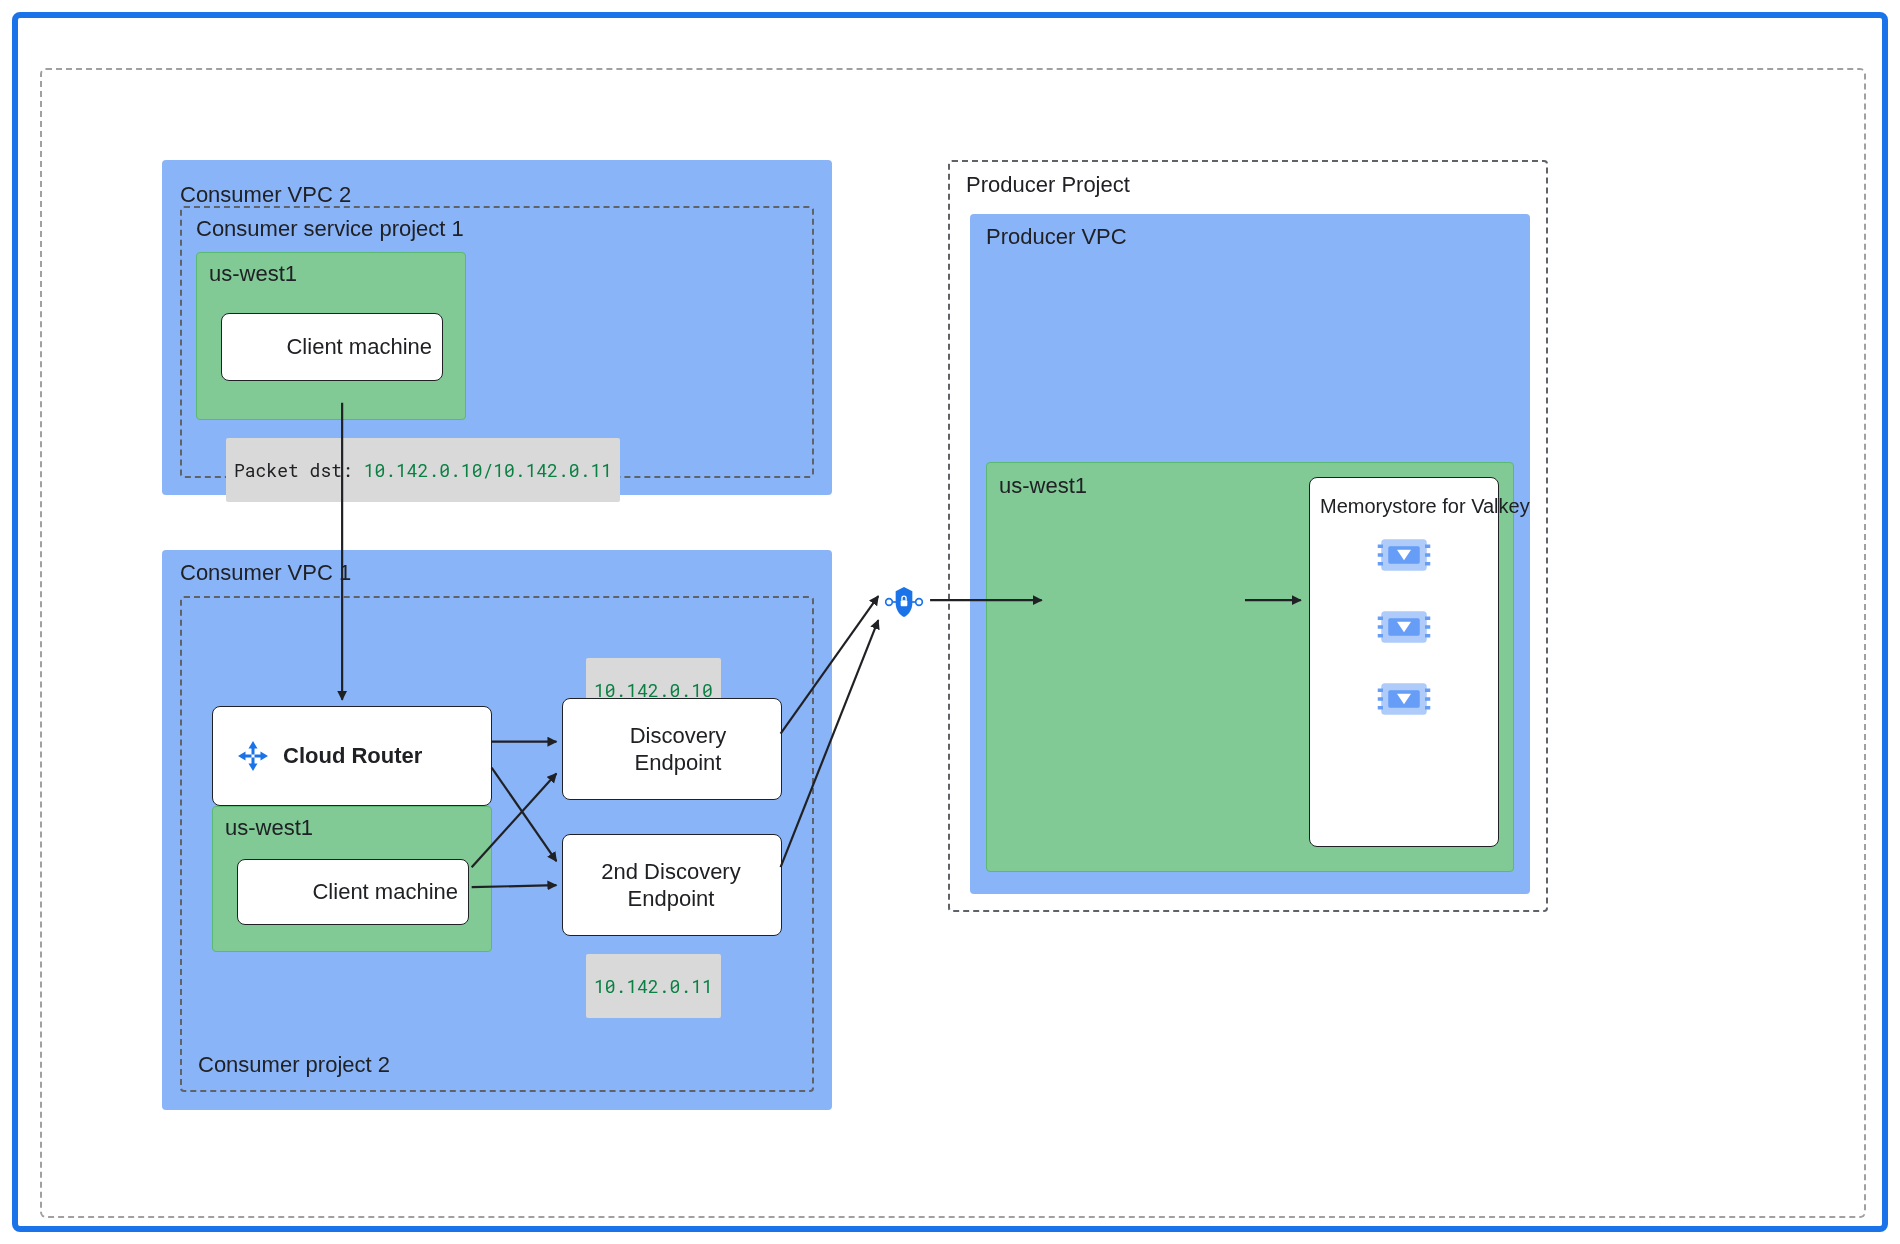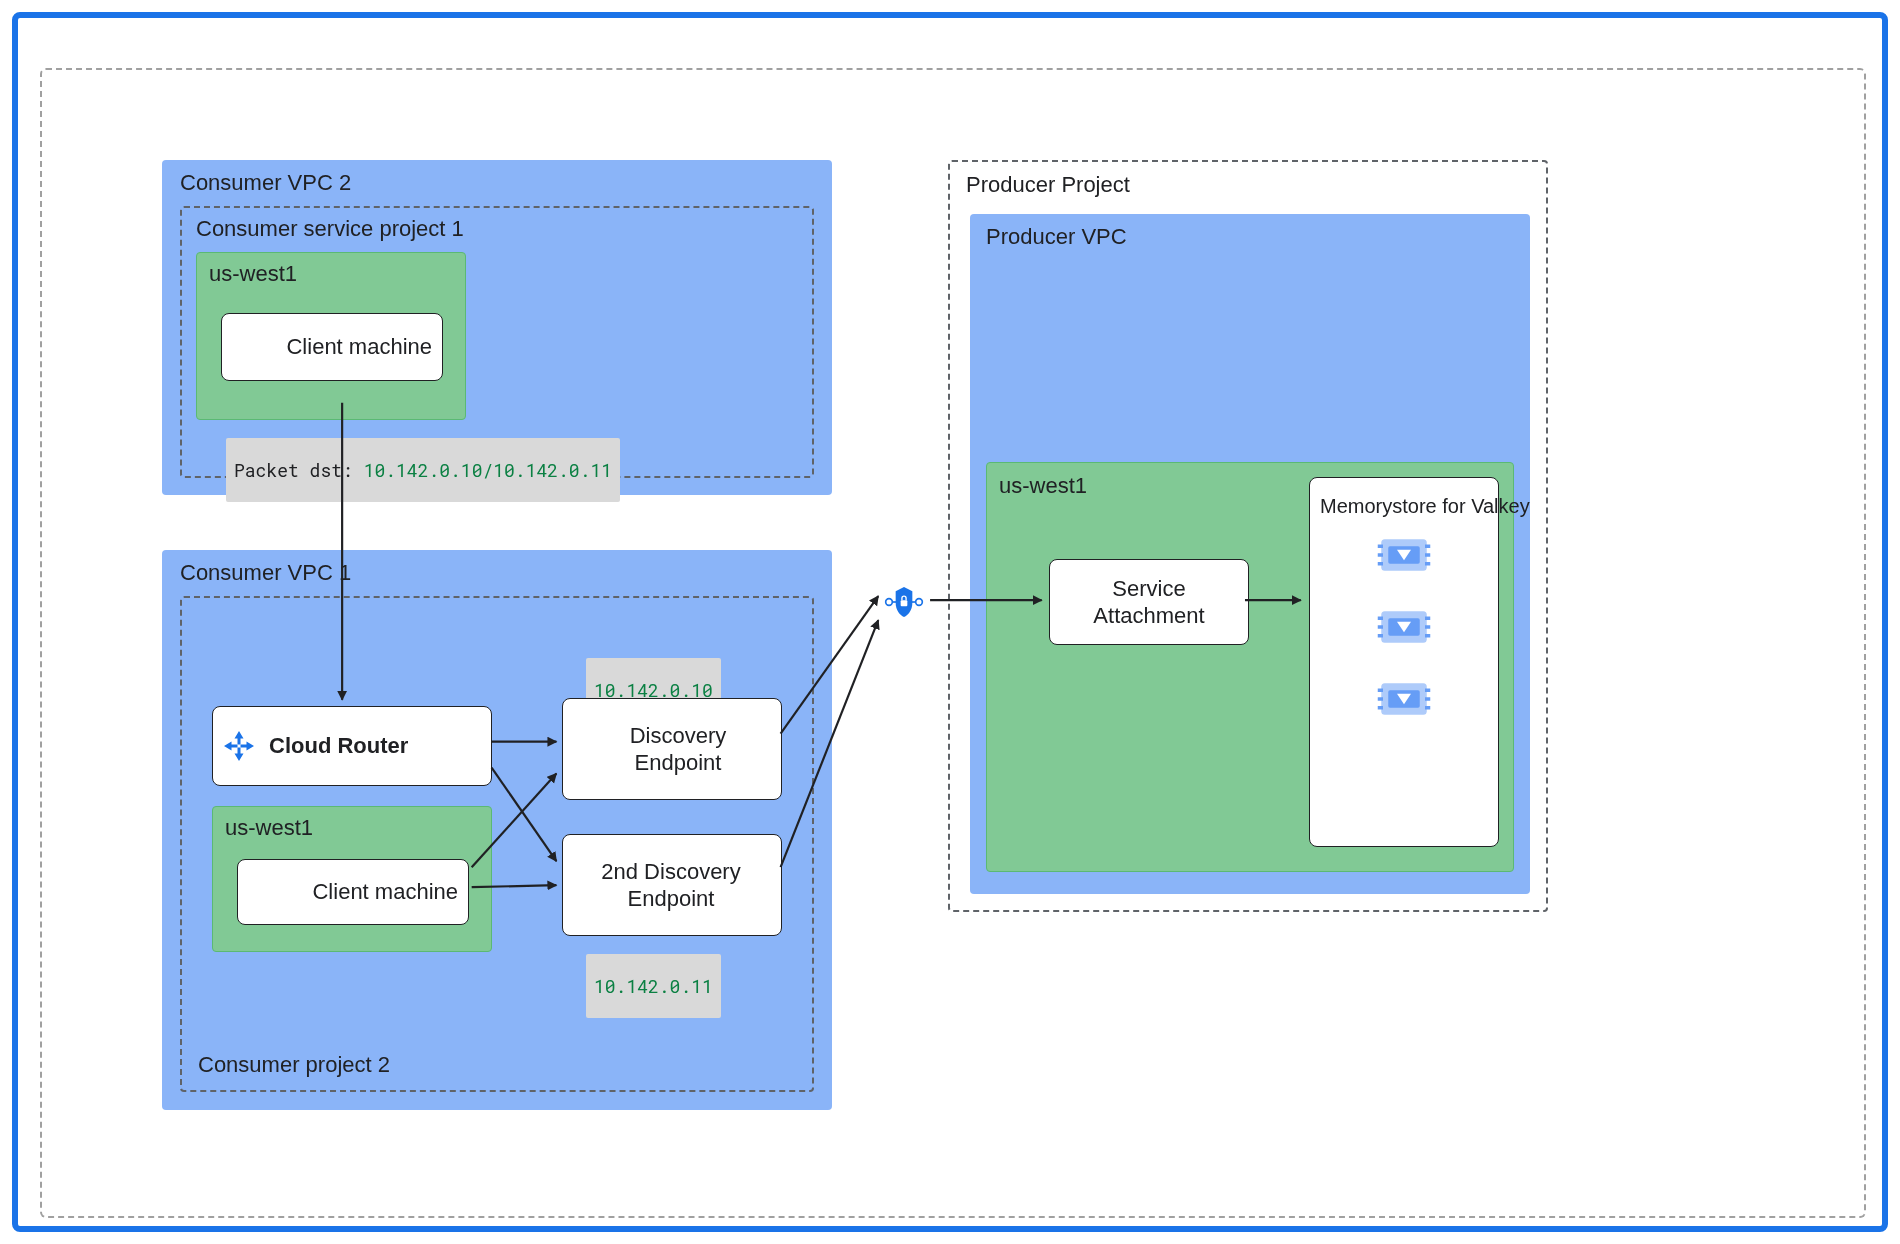--- a/index.html
+++ b/index.html
@@ -56,21 +56,21 @@
 <div class="outer-frame">
   <div class="gc-logo">
     <b>Google</b>
     <span>Cloud</span>
   </div>
 
   <div class="inner-frame">
     <div class="stage">
 
       <div class="vpc-box" style="left:120px; top:90px; width:670px; height:335px;">
-        <div class="label" style="position:absolute; left:18px; top:10px;">Consumer VPC 2</div>
+        <div class="label" style="position:absolute; left:18px; top:22px;">Consumer VPC 2</div>
 
         <div class="dashed-box" style="left:18px; top:46px; width:634px; height:272px;">
           <div class="label" style="position:absolute; left:14px; top:8px;">Consumer service project 1</div>
 
           <div class="green-box" style="left:14px; top:44px; width:270px; height:168px;">
             <div class="label" style="position:absolute; left:12px; top:8px;">us-west1</div>
             <div class="white-card" style="left:24px; top:60px; width:222px; height:68px;">
               <span>Client machine</span>
             </div>
           </div>
@@ -80,21 +80,21 @@
             <span>10.142.0.10/10.142.0.11</span>
           </div>
         </div>
       </div>
 
       <div class="vpc-box" style="left:120px; top:480px; width:670px; height:560px;">
         <div class="label" style="position:absolute; left:18px; top:10px;">Consumer VPC 1</div>
 
         <div class="dashed-box" style="left:18px; top:46px; width:634px; height:496px;">
 
-          <div class="white-card" style="left:30px; top:108px; width:280px; height:80px; justify-content:flex-start; padding-left:8px;">
+          <div class="white-card" style="left:30px; top:108px; width:280px; height:100px; justify-content:flex-start; padding-left:22px;">
             <svg class="icon-cloud-router" viewBox="0 0 48 48">
               <g fill="#1a73e8">
                 <path d="M24 4 L30 14 H26 V22 H22 V14 H18 Z"></path>
                 <path d="M24 44 L18 34 H22 V26 H26 V34 H30 Z"></path>
                 <path d="M4 24 L14 18 V22 H22 V26 H14 V30 Z"></path>
                 <path d="M44 24 L34 30 V26 H26 V22 H34 V18 Z"></path>
               </g>
             </svg>
             <span class="label bold">Cloud Router</span>
           </div>
@@ -124,23 +124,20 @@
 
       <div class="dashed-box" style="left:906px; top:90px; width:600px; height:752px; background:#fff;">
         <div class="label" style="position:absolute; left:16px; top:10px;">Producer Project</div>
 
         <div class="vpc-box" style="left:20px; top:52px; width:560px; height:680px;">
           <div class="label" style="position:absolute; left:16px; top:10px;">Producer VPC</div>
 
           <div class="green-box" style="left:16px; top:248px; width:528px; height:410px;">
             <div class="label" style="position:absolute; left:12px; top:10px;">us-west1</div>
 
-            <div class="white-card" style="left:62px; top:96px; width:200px; height:86px;">
-              <span>Service Attachment</span>
-            </div>
 
             <div class="white-card" style="left:322px; top:14px; width:190px; height:370px; display:block; padding:16px 10px;">
               <div class="label small" style="position:relative; text-align:center; width:100%;">Memorystore for Valkey</div>
               <div class="mem-icons">
                 <svg class="mem-icon" viewBox="0 0 64 48">
                     <rect x="6" y="6" width="52" height="36" rx="4" fill="#aecbfa"></rect>
                     <rect x="14" y="14" width="36" height="20" rx="2" fill="#669df6"></rect>
                     <polygon points="24,18 40,18 32,30" fill="#fff"></polygon>
                     <rect x="2" y="12" width="6" height="4" fill="#669df6"></rect>
                     <rect x="2" y="22" width="6" height="4" fill="#669df6"></rect>

